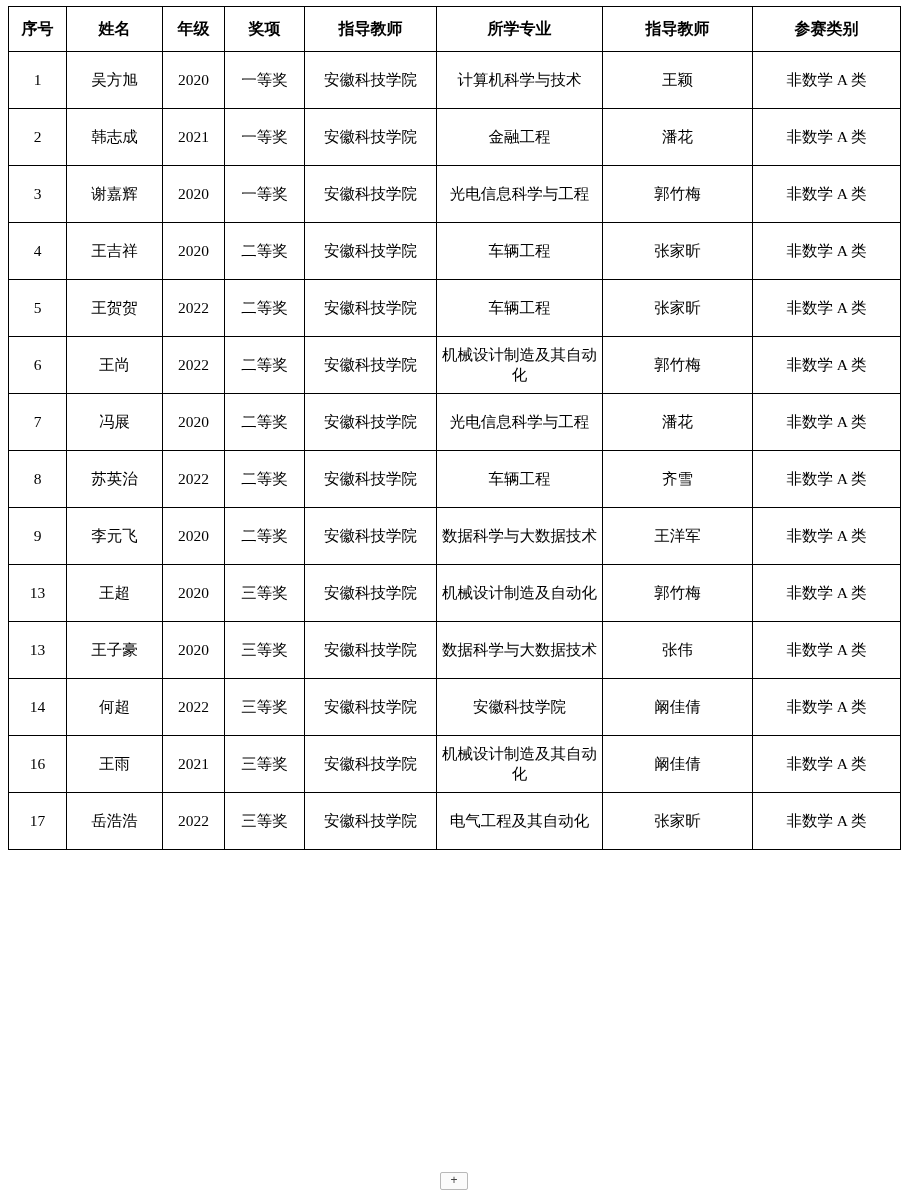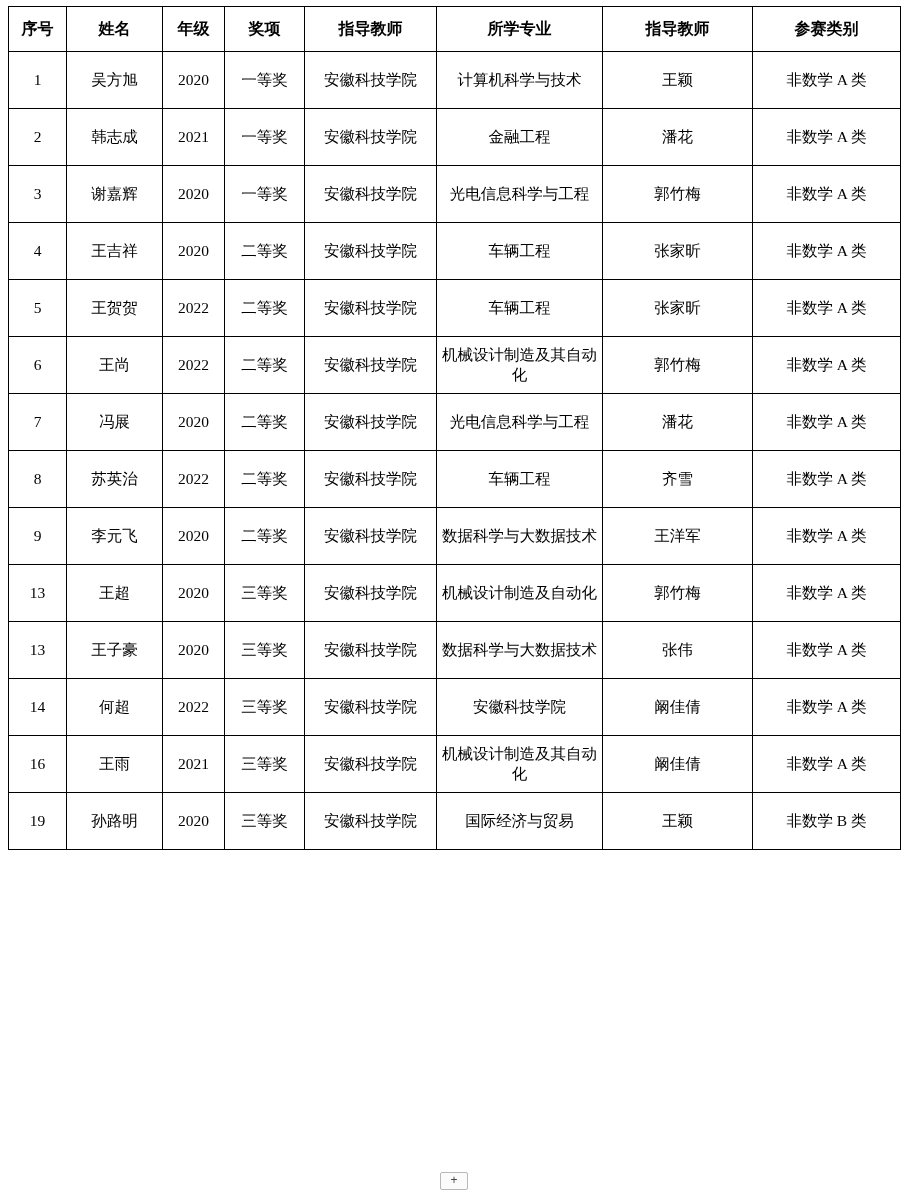--- a/index.html
+++ b/index.html
@@ -444,42 +444,42 @@
           </td>
           <td>
             <span class="cell-text">阚佳倩</span>
           </td>
           <td>
             <span class="cell-text">非数学 A 类</span>
           </td>
         </tr>
         <tr>
           <td>
-            <span class="cell-text">19</span>
-          </td>
-          <td>
-            <span class="cell-text">孙路明</span>
-          </td>
-          <td>
-            <span class="cell-text">2020</span>
+            <span class="cell-text">17</span>
+          </td>
+          <td>
+            <span class="cell-text">岳浩浩</span>
+          </td>
+          <td>
+            <span class="cell-text">2022</span>
           </td>
           <td>
             <span class="cell-text">三等奖</span>
           </td>
           <td>
             <span class="cell-text">安徽科技学院</span>
           </td>
           <td>
-            <span class="cell-text">国际经济与贸易</span>
-          </td>
-          <td>
-            <span class="cell-text">王颖</span>
-          </td>
-          <td>
-            <span class="cell-text">非数学 B 类</span>
+            <span class="cell-text">电气工程及其自动化</span>
+          </td>
+          <td>
+            <span class="cell-text">张家昕</span>
+          </td>
+          <td>
+            <span class="cell-text">非数学 A 类</span>
           </td>
         </tr>
       </tbody>
   </table>
 </div>
 
 <div class="footer-bar">
   <div class="plus-button">+</div>
 </div>
 

